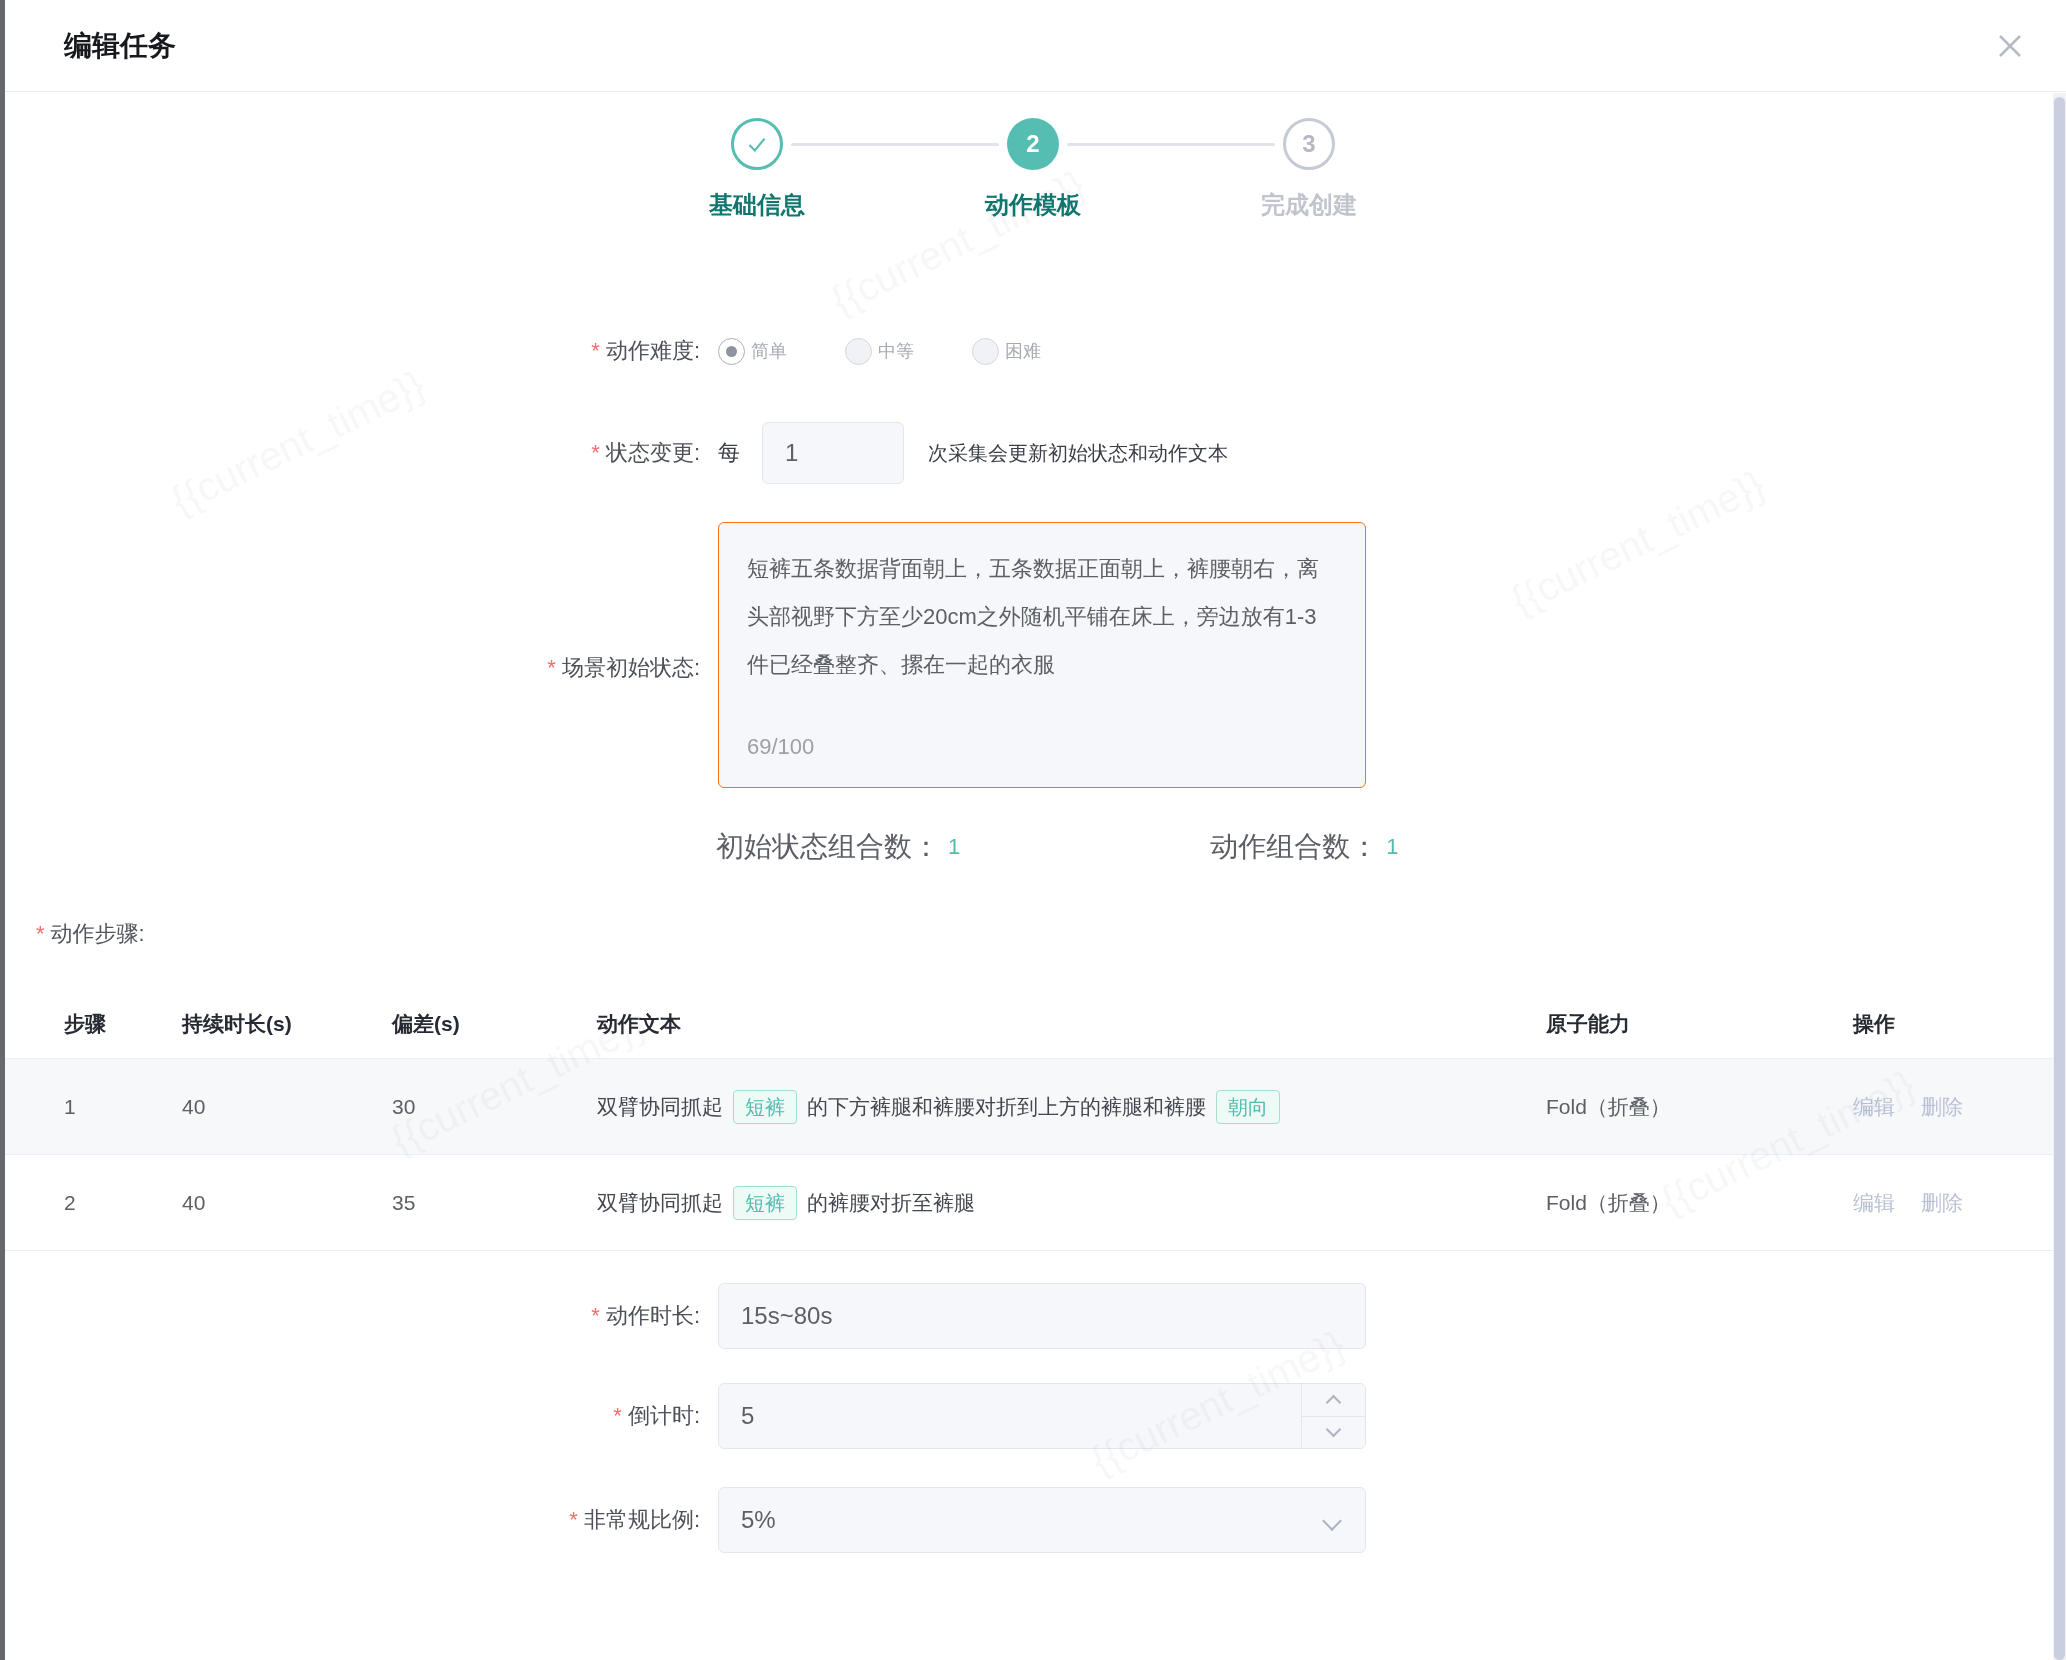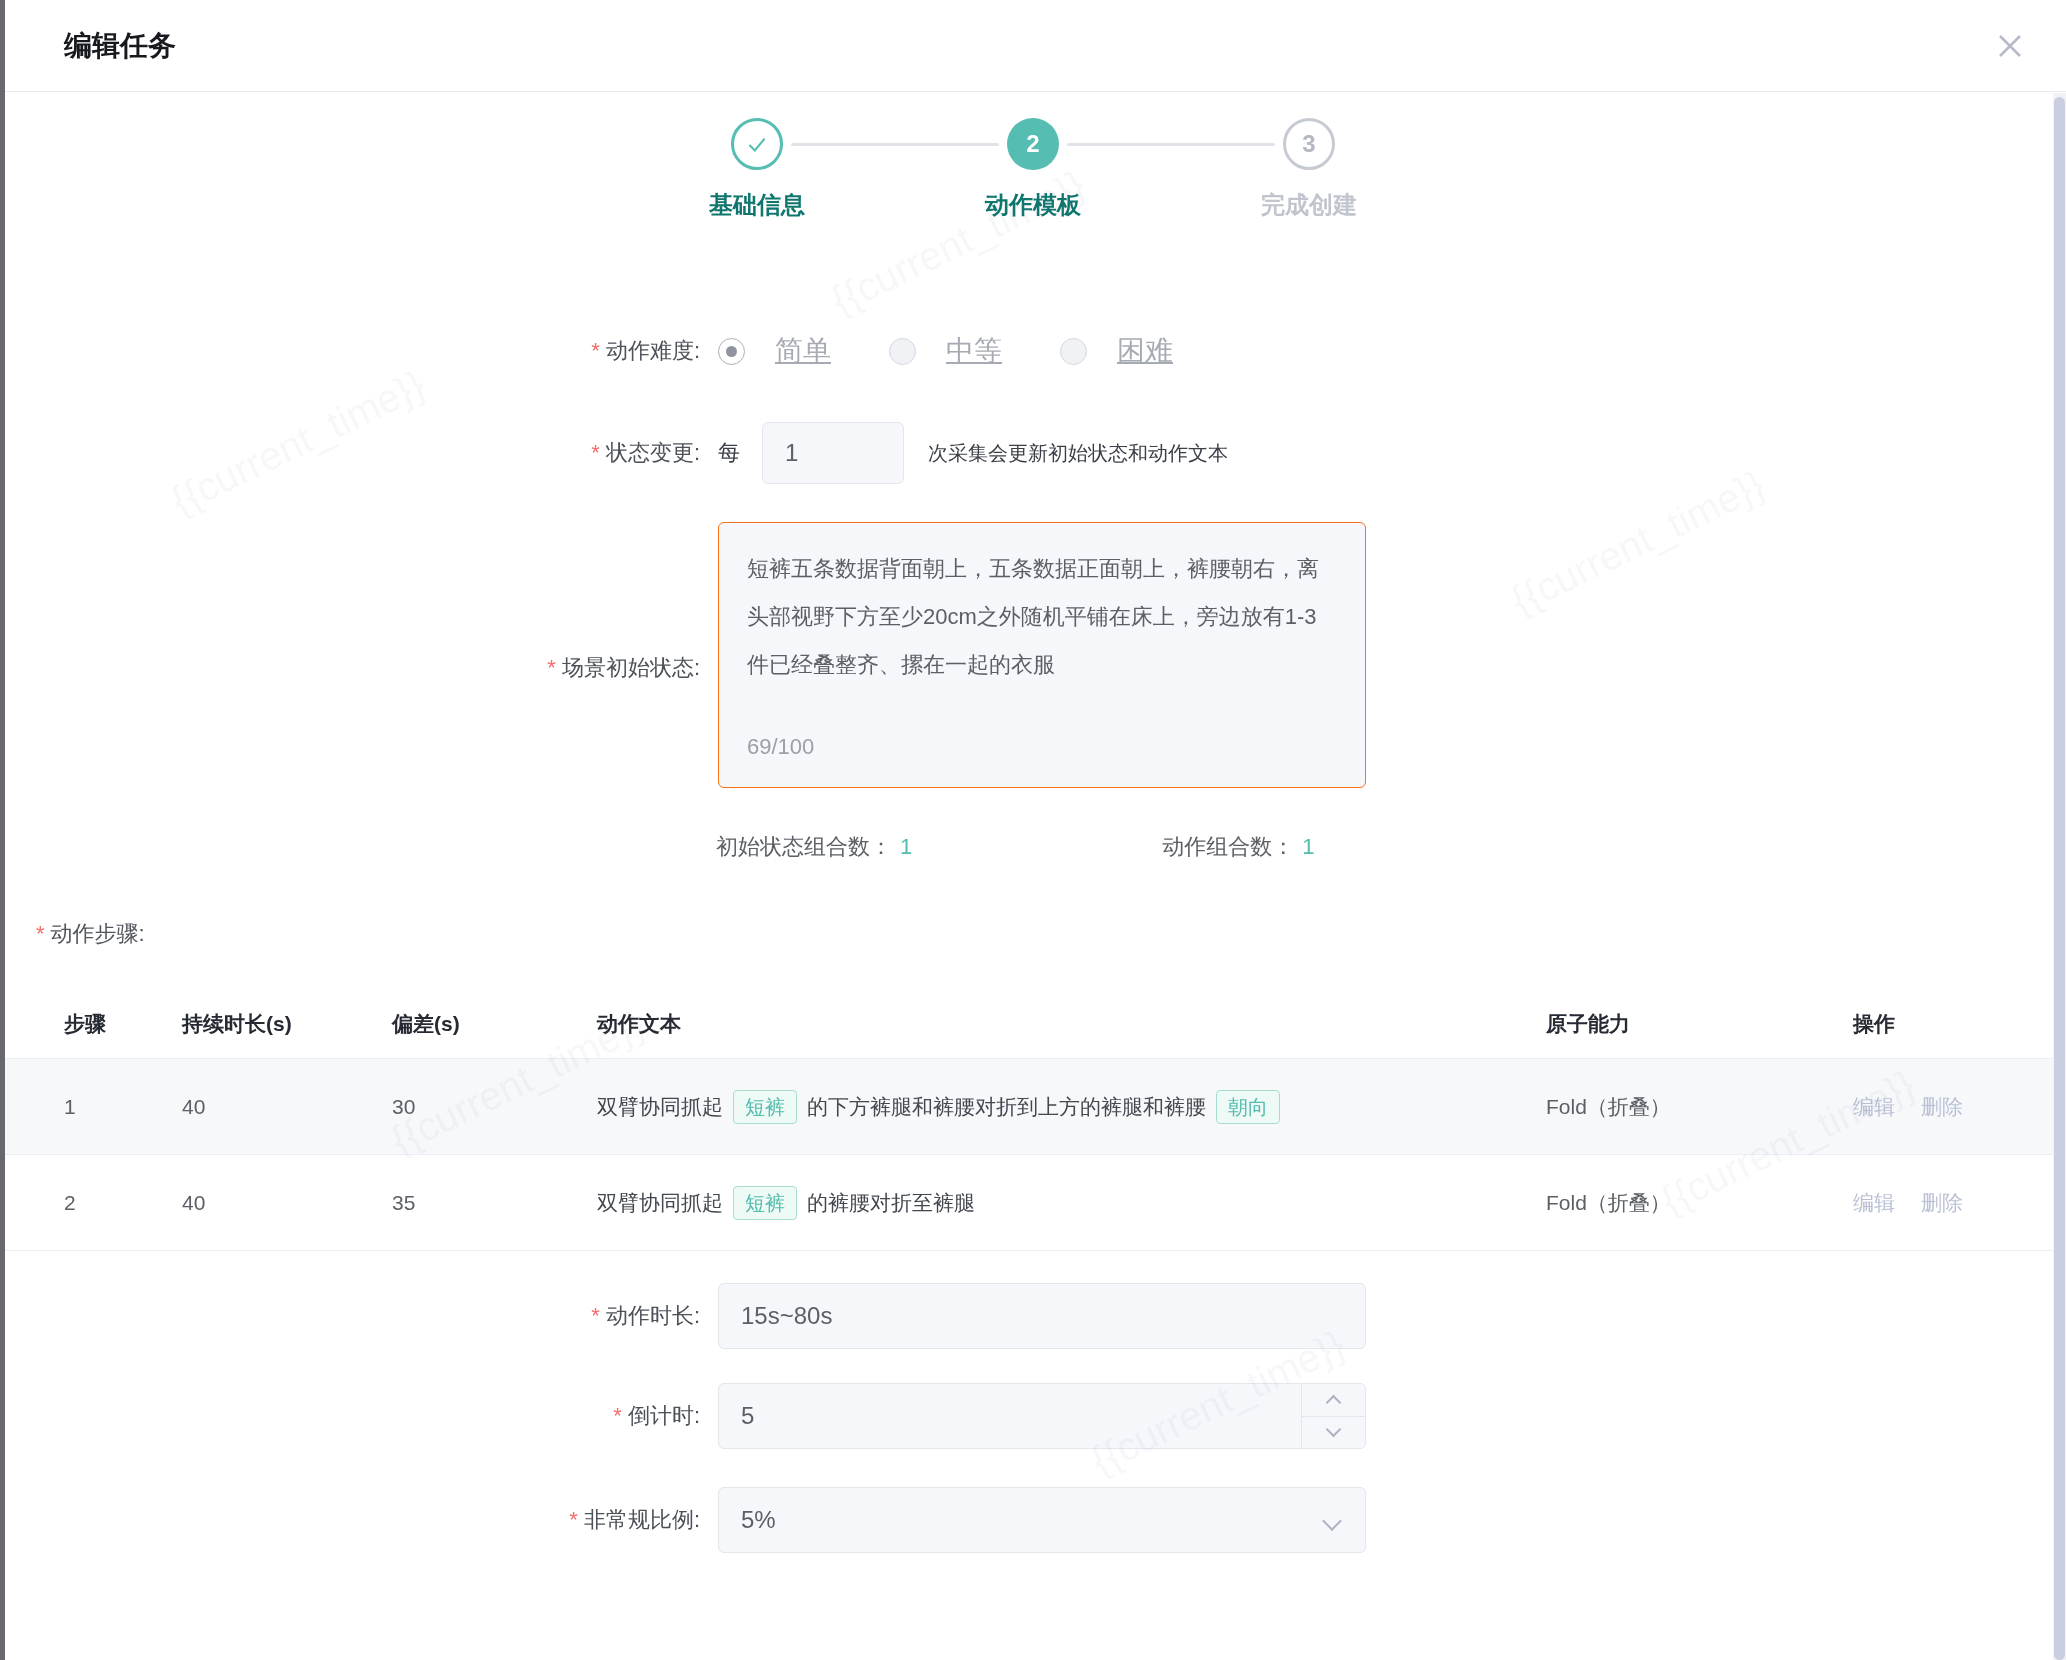--- a/index.html
+++ b/index.html
@@ -35,35 +35,35 @@
   .flabel { width:700px; text-align:right; font-size:22px; color:#4d5159; flex:none; }
   .star { color:#f56c6c; margin-right:6px; font-size:22px; }
   .fcontent { margin-left:18px; display:flex; align-items:center; }
 
   .row-difficulty { margin-top:114px; height:34px; }
   .radio-item { display:flex; align-items:center; margin-right:58px; cursor:pointer; }
   .radio-outer { width:27px; height:27px; border-radius:50%; display:flex; align-items:center; justify-content:center; flex:none; }
   .radio-outer.checked { border:1px solid #a9aeb8; background:#fff; }
   .radio-outer.unchecked { border:1px solid #d3d7df; background:#f0f2f6; }
   .radio-dot { width:11px; height:11px; border-radius:50%; background:#8f949e; }
-  .radio-label { margin-left:30px; font-size:28px; color:#a6aab2;text-decoration:underline; }
+  .radio-label { margin-left:6px; font-size:18px; color:#a6aab2; }
 
   .row-state { margin-top:54px; height:62px; }
   .prefix-text { font-size:22px; color:#3b3f47; margin-right:22px; }
   .suffix-text { font-size:20px; color:#3b3f47; margin-left:24px; }
   .input { background:#f5f7fa; border:1px solid #e3e6ec; border-radius:6px; display:flex; align-items:center; padding:0 22px; font-size:24px; color:#5c6066; }
   .state-input { width:142px; height:62px; }
 
   .row-initial { margin-top:38px; align-items:center; }
   .row-initial .flabel { padding-top:26px; }
   .textarea { position:relative; width:648px; height:266px; background:#f5f7fa; border:1px solid #f97316; border-radius:6px; padding:22px 28px; font-size:22px; line-height:48px; color:#5c6066; }
   .counter { position:absolute; left:28px; bottom:16px; font-size:22px; color:#9b9fa8; }
 
   .row-combos { margin-top:44px; padding-left:716px; height:30px; display:flex; align-items:center; }
-  .combo-label { font-size:22px; color:#5c6066; }
+  .combo-label { font-size:28px; color:#5c6066; }
   .combo-value { font-size:22px; color:#52bcae; margin-left:8px; }
   .combo-gap { margin-left:250px; }
 
   .steps-section { margin-top:57px; margin-left:36px; height:30px; font-size:22px; color:#51555d; display:flex; align-items:center; }
 
   
   .table { margin-top:40px; width:100%; }
   .trow { display:flex; align-items:center; padding-left:64px; }
   .thead { height:70px; font-size:21px; font-weight:700; color:#262a33; border-bottom:1px solid #ebeef5; }
   .tr { min-height:96px; font-size:21px; color:#5c6066; border-bottom:1px solid #ebeef5; }

